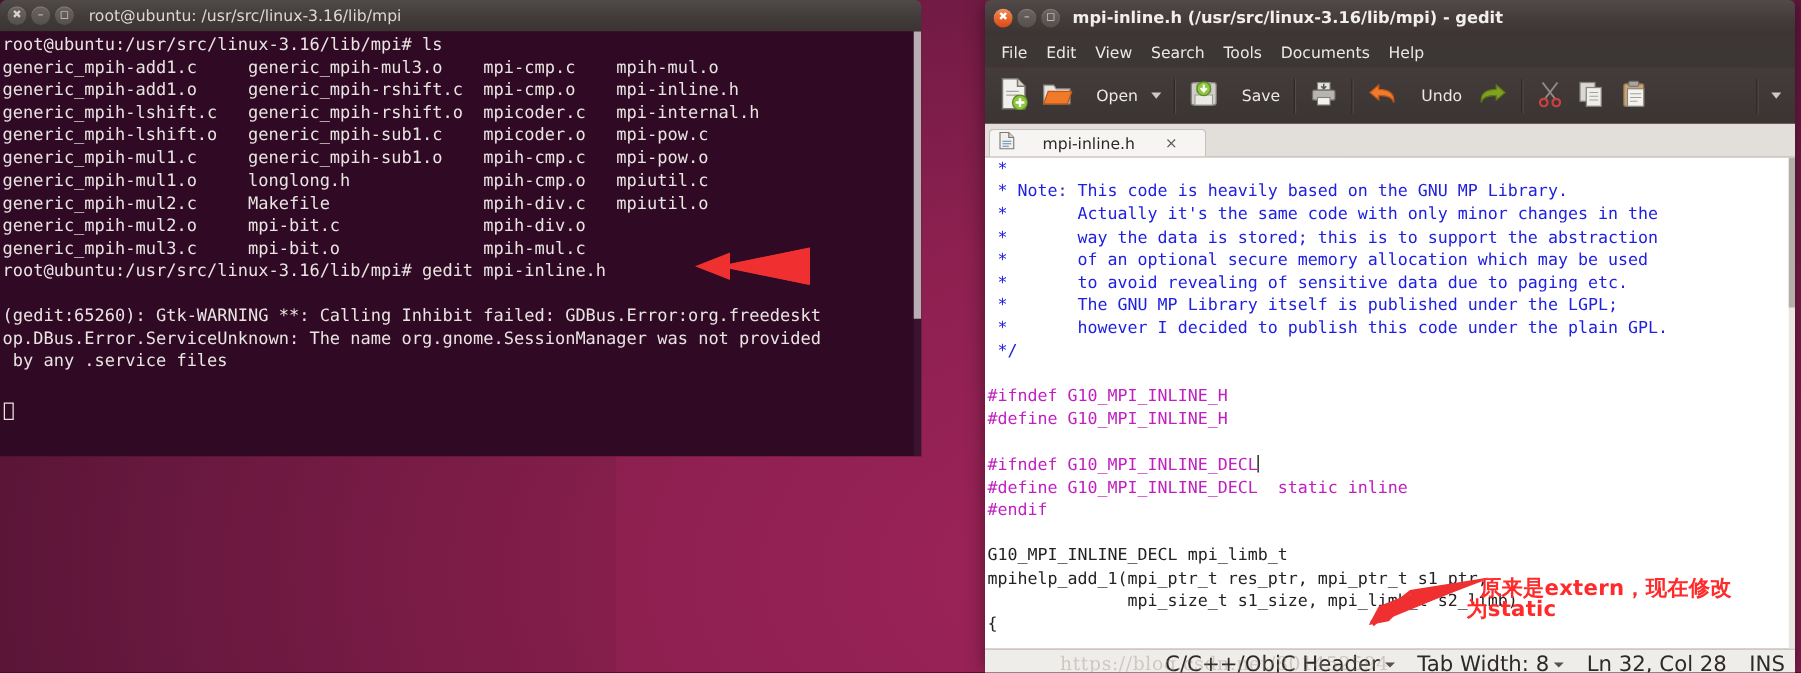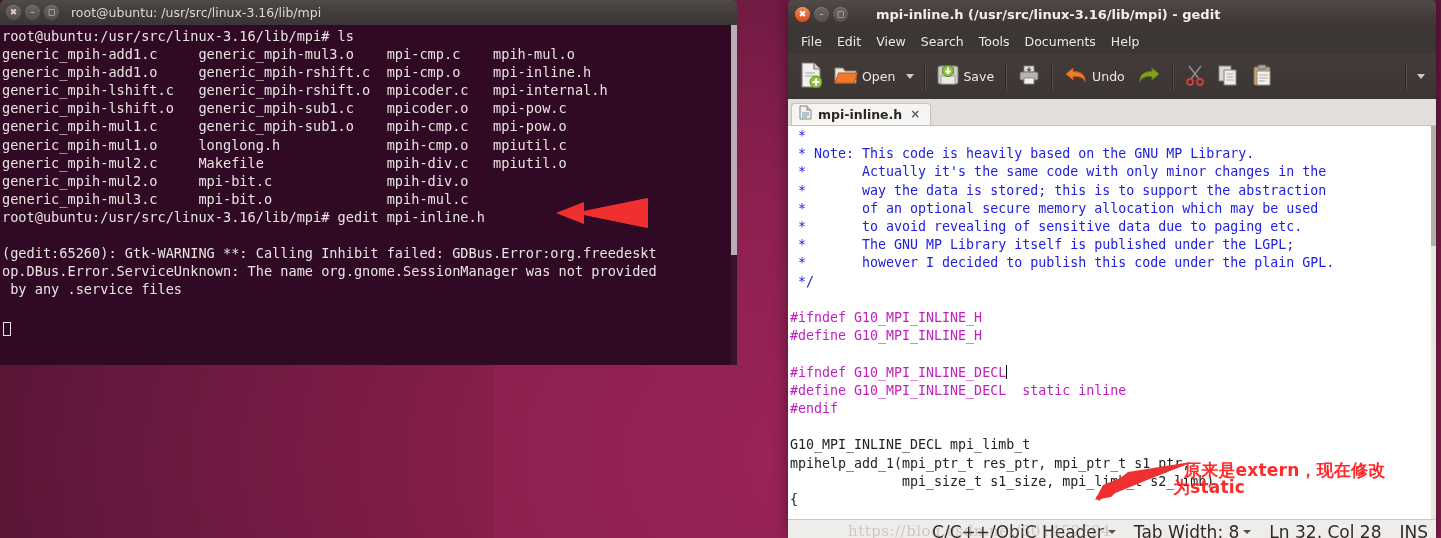--- a/index.html
+++ b/index.html
@@ -137,21 +137,21 @@
     align-items: center;
     padding-left: 7px;
     box-sizing: border-box;
     border-top-left-radius: 5px;
     border-top-right-radius: 5px;
   }
   .gedit-title {
     color: #f2eeec;
     font-size: 13px;
     font-weight: bold;
-    margin-left: 28px;
+    margin-left: 10px;
     white-space: nowrap;
     font-family: "DejaVu Sans", sans-serif;
   }
   .gedit-menubar {
     height: 26px;
     background: #3c3634;
     display: flex;
     align-items: center;
     padding-left: 6px;
     gap: 1px;
@@ -172,21 +172,21 @@
     padding: 0 6px;
     box-sizing: border-box;
   }
   .tb-sep {
     width: 1px; height: 28px;
     background: #2e2927;
     border-right: 1px solid #524b49;
     margin: 0 5px;
   }
   .tb-btn {
-    display: flex; align-items: center; gap: 4px;
+    display: flex; align-items: center; gap: 19px;
     padding: 4px 6px;
     border-radius: 3px;
     color: #ece8e6;
     font-size: 12.5px;
     white-space: nowrap;
     font-family: "DejaVu Sans", sans-serif;
   }
   .tb-label { color: #ece8e6; font-size: 12.5px; }
   .tb-caret {
     width: 0; height: 0;
@@ -200,30 +200,29 @@
   .gedit-tabbar {
     height: 27px;
     background: #e2ded9;
     border-bottom: 1px solid #c6c1bb;
     display: flex;
     align-items: flex-end;
     padding-left: 3px;
     box-sizing: border-box;
   }
   .gedit-tab {
-    display: flex; align-items: center; gap: 6px;
+    display: flex; align-items: center; gap: 22px;
     background: #f6f5f3;
     border: 1px solid #c6c1bb;
     border-bottom: none;
     border-top-left-radius: 4px;
     border-top-right-radius: 4px;
-    padding: 3px 8px 4px 7px;
+    padding: 3px 20px 4px 7px;
     height: 22px;
     box-sizing: border-box;
-    font-weight: bold;
   }
   .tab-label { font-size: 12.5px; color: #2a2724; white-space: nowrap; font-family: "DejaVu Sans", sans-serif; }
   .tab-close { font-size: 12px; color: #5d5a56; line-height: 1; padding: 0 2px; }
 
   .gedit-textarea {
     position: relative;
     height: 393px;
     background: #ffffff;
     overflow: hidden;
   }

